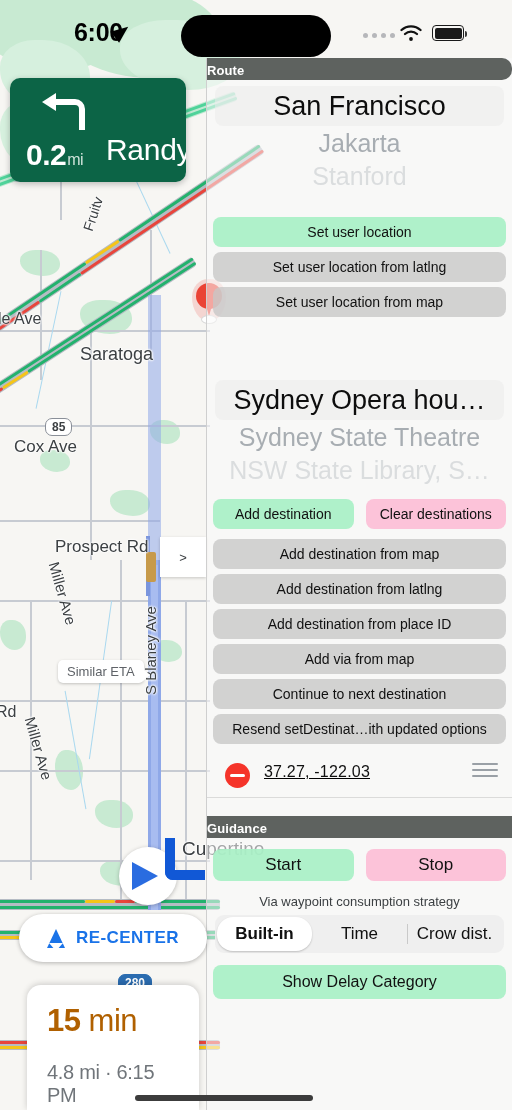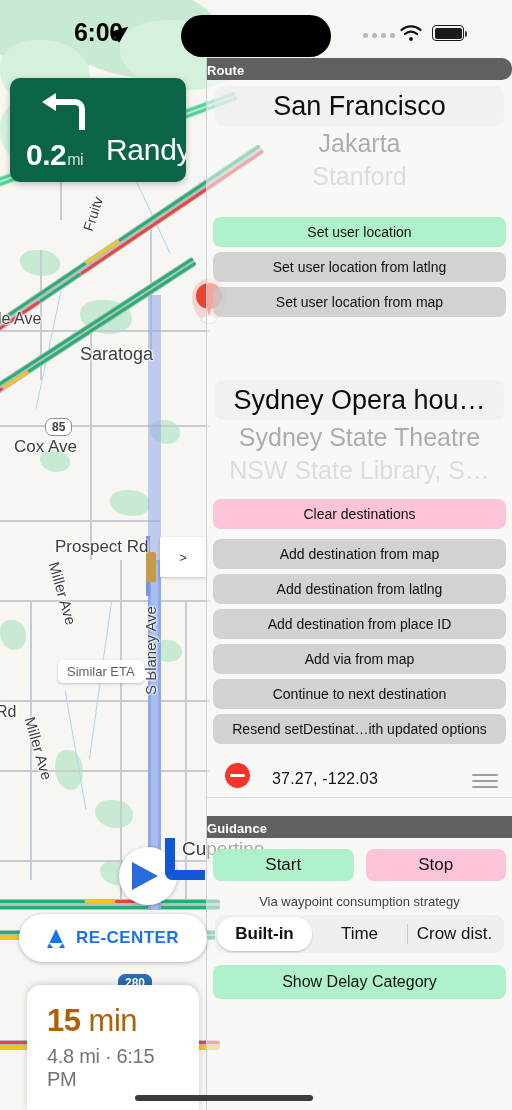--- a/index.html
+++ b/index.html
@@ -68,21 +68,21 @@
               display:flex; align-items:center; justify-content:center; gap:11px; z-index:38;
               box-shadow:0 1px 4px rgba(0,0,0,.28); }
   #recenter .rcarrow { width:0;height:0;border-bottom:19px solid #1a73e8;border-left:9px solid transparent;border-right:9px solid transparent; position:relative;}
   #recenter .rcarrow::after{content:"";position:absolute;left:-7px;top:14px;border-top:8px solid #fff;border-left:7px solid transparent;border-right:7px solid transparent;}
   #recenter .lbl { color:#1a73e8; font-size:17px; font-weight:600; letter-spacing:.4px; }
 
   #etacard { position:absolute; left:27px; top:985px; width:172px; height:125px; background:#fff;
              border-radius:14px 14px 0 0; padding:18px 20px; z-index:38; box-shadow:0 -1px 6px rgba(0,0,0,.18); }
   #etacard .big { font-size:31px; color:#b06000; font-weight:400; letter-spacing:-.5px;}
   #etacard .big b { font-weight:700; }
-  #etacard .sub { margin-top:6px; font-size:20px; color:#70757a; letter-spacing:-.3px;}
+  #etacard .sub { margin-top:22px; font-size:20px; color:#70757a; letter-spacing:-.3px;}
 
   
   #statusbar { position:absolute; left:0; top:0; width:512px; height:58px; z-index:60; }
   #clock { position:absolute; left:74px; top:18px; font-size:25px; font-weight:600; color:#000; letter-spacing:-.3px;}
   #navarrowsm { position:absolute; left:113px; top:25px; width:0;height:0;
         border-left:17px solid #000;border-top:7px solid transparent;border-bottom:7px solid transparent;
         transform:rotate(-38deg); }
   #island { position:absolute; left:181px; top:15px; width:150px; height:42px; background:#000; border-radius:21px; }
   #dots { position:absolute; left:363px; top:33px; display:flex; gap:4px; }
   #dots i { width:5px;height:5px;border-radius:50%;background:#b6b7ba; display:block;}
@@ -105,21 +105,21 @@
   .picker .row.r3 { font-size:25px; color:#c3c7cb; line-height:32px; opacity:.55;}
 
   .btn { display:flex; align-items:center; justify-content:center; border-radius:8px;
          font-size:14px; color:#111; height:30px; margin:5px 6px; white-space:nowrap; overflow:hidden; text-overflow:ellipsis; padding:0 6px;}
   .btn.grey  { background:rgba(199,199,199,.78); }
   .btn.green { background:rgba(168,240,198,.92); }
   .btn.pink  { background:rgba(252,190,214,.92); }
   .btnrow { display:flex; gap:0; }
   .btnrow .btn { flex:1; }
 
-  .coordrow { display:flex; align-items:flex-end; gap:22px; padding:9px 14px 9px 18px; border-bottom:1px solid rgba(190,190,190,.5);}
+  .coordrow { display:flex; align-items:flex-start; gap:14px; padding:9px 14px 9px 18px; border-bottom:1px solid rgba(190,190,190,.5);text-decoration:underline;}
   .minusbtn { width:25px;height:25px;border-radius:50%;background:#f5342a; position:relative; flex:0 0 auto;}
   .minusbtn::after{content:"";position:absolute;left:5px;top:11px;width:15px;height:3px;background:#fff;border-radius:2px;}
   .coordtxt { font-size:16px; color:#111; letter-spacing:.2px; flex:1;}
   .handle { width:26px; display:flex; flex-direction:column; gap:4px; flex:0 0 auto;}
   .handle i { display:block;height:2px;background:#9aa0a6;border-radius:1px;}
 
   .seg-label { text-align:center; font-size:13px; color:#3c4043; margin:8px 0 6px 0;}
   .segmented { display:flex; background:rgba(238,238,238,.95); border-radius:9px; margin:0 8px; padding:2px; height:38px;}
   .segmented .seg { flex:1; display:flex; align-items:center; justify-content:center; font-size:17px; color:#111; position:relative;}
   .segmented .seg.active { background:#fff; border-radius:16px; font-weight:700; box-shadow:0 1px 2px rgba(0,0,0,.2);}
@@ -267,20 +267,21 @@
     <div style="height:52px;"></div>
 
     <div class="picker">
       <div class="row sel">Sydney Opera hou…</div>
       <div class="row r2">Sydney State Theatre</div>
       <div class="row r3">NSW State Library, S…</div>
     </div>
     <div style="height:6px;"></div>
 
     <div class="btnrow">
+      <div class="btn green">Add destination</div>
       <div class="btn pink">Clear destinations</div>
     </div>
 
     <div class="btn grey">Add destination from map</div>
     <div class="btn grey">Add destination from latlng</div>
     <div class="btn grey">Add destination from place ID</div>
     <div class="btn grey">Add via from map</div>
     <div class="btn grey">Continue to next destination</div>
     <div class="btn grey">Resend setDestinat…ith updated options</div>
 

